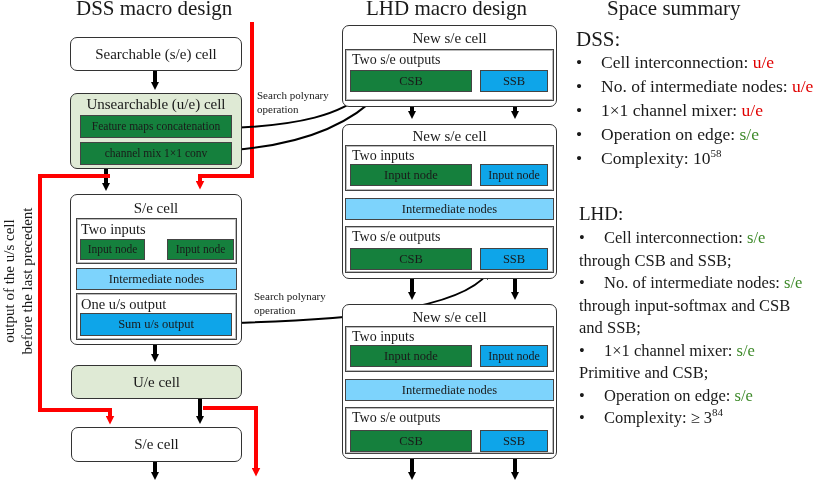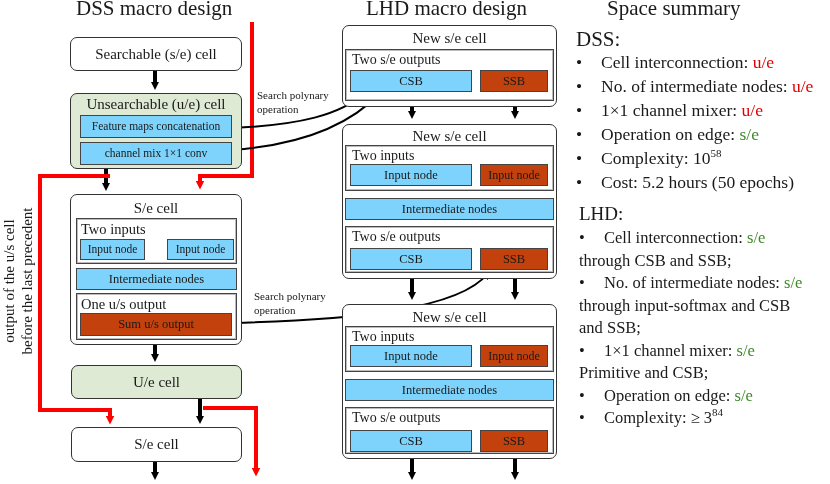--- a/index.html
+++ b/index.html
@@ -4,22 +4,22 @@
 <style>
   html, body { margin:0; padding:0; background:#fff; }
   body { width:830px; height:484px; position:relative; overflow:hidden;
          font-family:"Liberation Serif","DejaVu Serif",serif; color:#1a1a1a; }
   .abs { position:absolute; box-sizing:border-box; }
   .title { font-size:21px; white-space:nowrap; }
   .cell { border:1px solid #333; border-radius:7px; background:#fff; }
   .cell.green { background:#dfead5; }
   .grp { border:1px solid #444; background:#fff; box-shadow: inset 0 0 0 1px #bbb; }
   .node { border:1px solid #444; text-align:center; font-size:12.5px; }
-  .node.green { background:#7dd3fc; }
-  .node.peach { background:#c2410c; }
+  .node.green { background:#15803d; }
+  .node.peach { background:#0ea5e9; }
   .node.white { background:#7dd3fc; }
   .ctext { text-align:center; font-size:15px; white-space:nowrap; }
   .gtext { font-size:14.5px; white-space:nowrap; padding-left:8px; }
   .small { font-size:11px; white-space:nowrap; line-height:14px; }
   .sum { font-size:17.5px; line-height:24px; white-space:nowrap; }
   .bullet { display:inline-block; width:25px; }
   sup { font-size:11px; vertical-align:7px; line-height:0; }
   svg { position:absolute; left:0; top:0; }
 </style>
 </head>
@@ -149,21 +149,20 @@
 <div class="abs node peach" style="left:480px;top:430px;width:68px;height:22px;line-height:20px;">SSB</div>
 
 <div class="abs title" style="left:607px;top:-4px;">Space summary</div>
 <div class="abs" style="left:576px;top:27px;font-size:21px;">DSS:</div>
 <div class="abs sum" id="dss-list" style="left:576px;top:50px;">
     <div><span class="bullet">•</span><span>Cell interconnection: </span><span style="color: rgb(224, 0, 0);">u/e</span></div>
     <div><span class="bullet">•</span><span>No. of intermediate nodes: </span><span style="color: rgb(224, 0, 0);">u/e</span></div>
     <div><span class="bullet">•</span><span>1×1 channel mixer: </span><span style="color: rgb(224, 0, 0);">u/e</span></div>
     <div><span class="bullet">•</span><span>Operation on edge: </span><span style="color: rgb(62, 138, 42);">s/e</span></div>
     <div><span class="bullet">•</span><span>Complexity: 10</span><sup>58</sup></div>
-    <div><span class="bullet">•</span><span>Cost: 5.2 hours (50 epochs)</span></div>
   </div>
 
 <div class="abs" style="left:579px;top:203px;font-size:19px;">LHD:</div>
 <div class="abs sum" id="lhd-list" style="left:579px;top:227px;font-size:16.5px;line-height:22.5px;">
     <div><span class="bullet">•</span><span>Cell interconnection: </span><span style="color: rgb(62, 138, 42);">s/e</span></div>
     <div>through CSB and SSB;</div>
     <div><span class="bullet">•</span><span>No. of intermediate nodes: </span><span style="color: rgb(62, 138, 42);">s/e</span></div>
     <div>through input-softmax and CSB</div>
     <div>and SSB;</div>
     <div><span class="bullet">•</span><span>1×1 channel mixer: </span><span style="color: rgb(62, 138, 42);">s/e</span></div>

